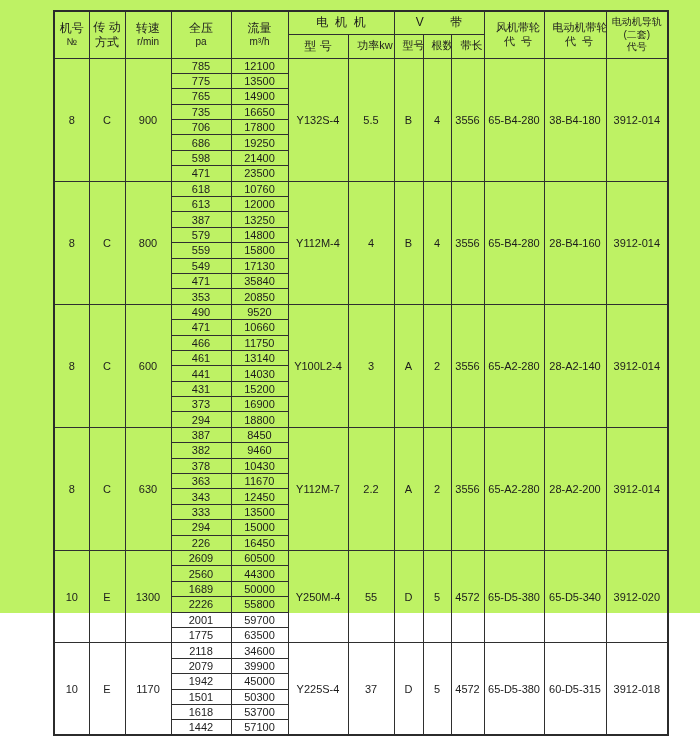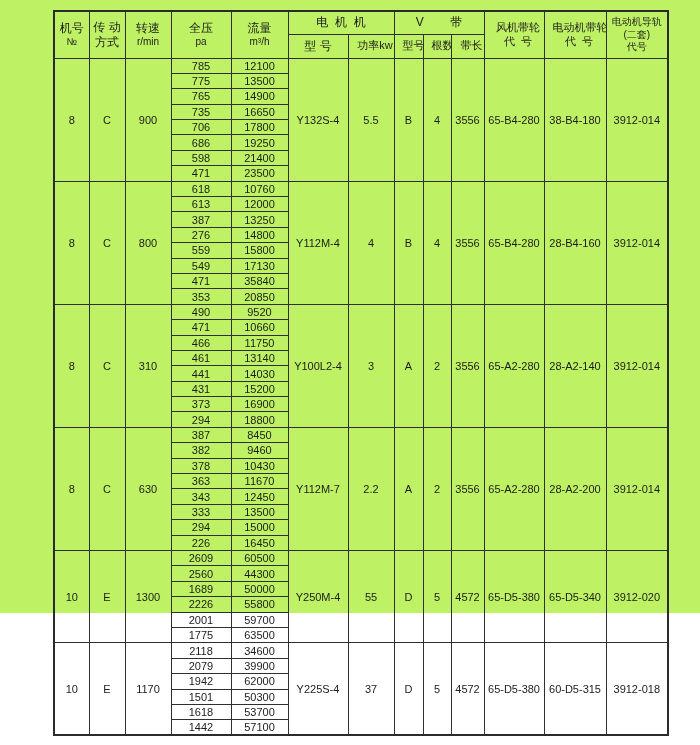--- a/index.html
+++ b/index.html
@@ -175,21 +175,21 @@
         </tr>
         <tr class="data-row">
           <td rowspan="1">613</td>
           <td rowspan="1">12000</td>
         </tr>
         <tr class="data-row">
           <td rowspan="1">387</td>
           <td rowspan="1">13250</td>
         </tr>
         <tr class="data-row">
-          <td rowspan="1">276</td>
+          <td rowspan="1">579</td>
           <td rowspan="1">14800</td>
         </tr>
         <tr class="data-row">
           <td rowspan="1">559</td>
           <td rowspan="1">15800</td>
         </tr>
         <tr class="data-row">
           <td rowspan="1">549</td>
           <td rowspan="1">17130</td>
         </tr>
@@ -197,21 +197,21 @@
           <td rowspan="1">471</td>
           <td rowspan="1">35840</td>
         </tr>
         <tr class="data-row">
           <td rowspan="1">353</td>
           <td rowspan="1">20850</td>
         </tr>
         <tr class="data-row">
           <td rowspan="8">8</td>
           <td rowspan="8">C</td>
-          <td rowspan="8">310</td>
+          <td rowspan="8">600</td>
           <td rowspan="1">490</td>
           <td rowspan="1">9520</td>
           <td rowspan="8">Y100L2-4</td>
           <td rowspan="8">3</td>
           <td rowspan="8">A</td>
           <td rowspan="8">2</td>
           <td rowspan="8">3556</td>
           <td rowspan="8">65-A2-280</td>
           <td rowspan="8">28-A2-140</td>
           <td rowspan="8">3912-014</td>
@@ -336,21 +336,21 @@
           <td rowspan="6">65-D5-380</td>
           <td rowspan="6">60-D5-315</td>
           <td rowspan="6">3912-018</td>
         </tr>
         <tr class="data-row">
           <td rowspan="1">2079</td>
           <td rowspan="1">39900</td>
         </tr>
         <tr class="data-row">
           <td rowspan="1">1942</td>
-          <td rowspan="1">62000</td>
+          <td rowspan="1">45000</td>
         </tr>
         <tr class="data-row">
           <td rowspan="1">1501</td>
           <td rowspan="1">50300</td>
         </tr>
         <tr class="data-row">
           <td rowspan="1">1618</td>
           <td rowspan="1">53700</td>
         </tr>
         <tr class="data-row">

